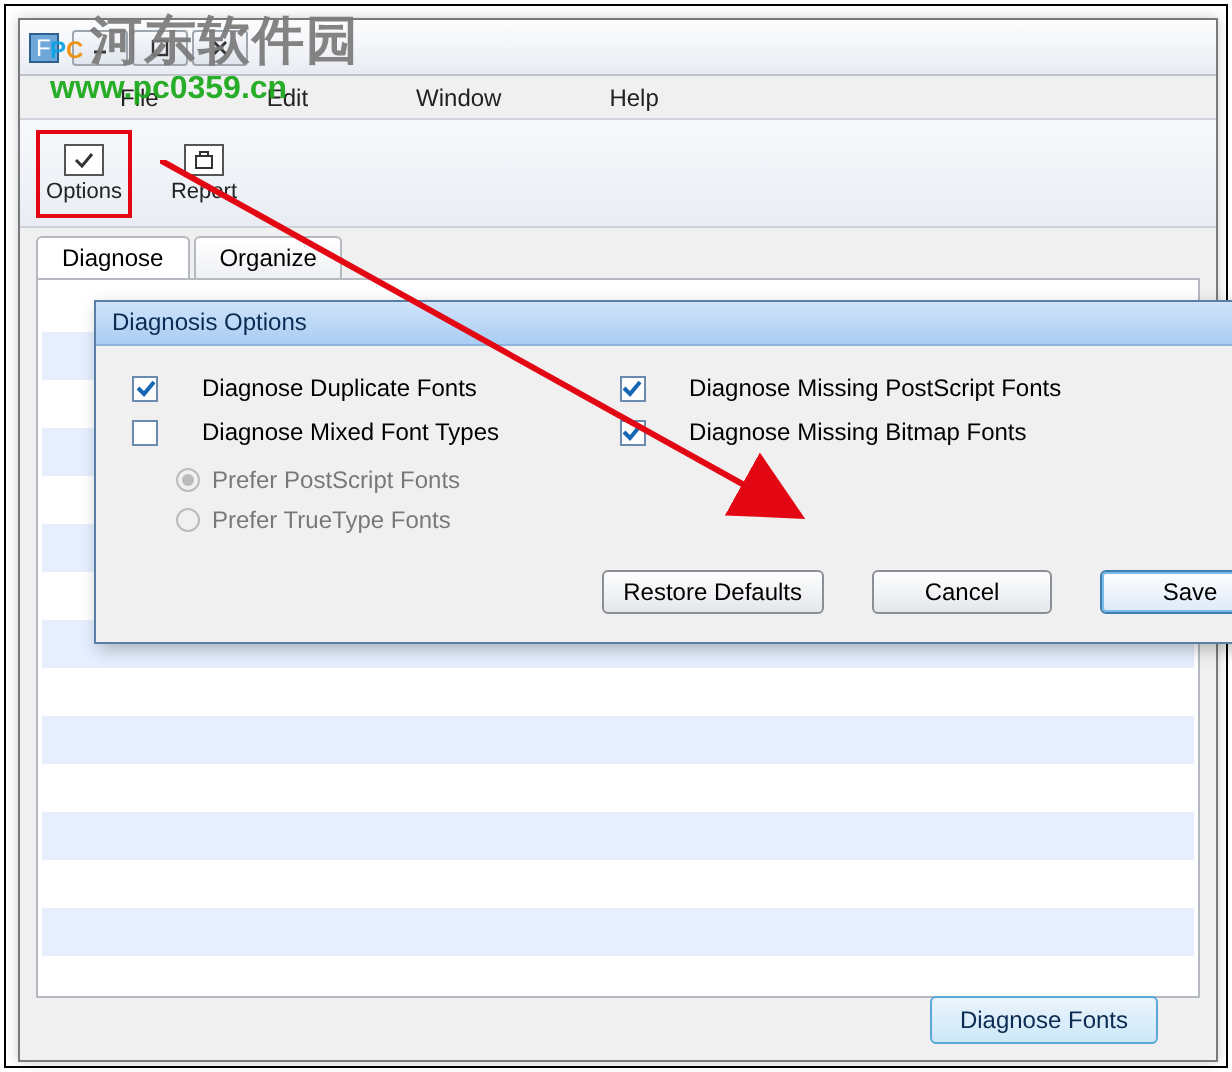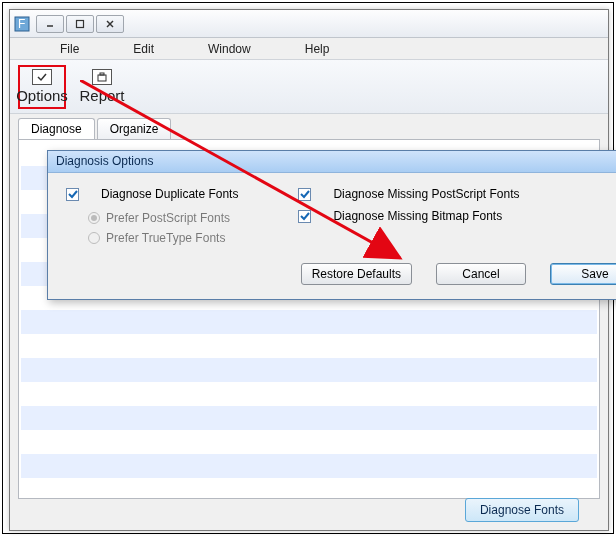--- a/index.html
+++ b/index.html
@@ -16,21 +16,21 @@
 .win-btn { width: 28px; height: 18px; border: 1px solid #a0a6ae; background: linear-gradient(#f6f8fb,#e1e6ee); border-radius: 2px; display: flex; align-items: center; justify-content: center; cursor: pointer; }
 .win-btn svg { width: 10px; height: 10px; }
 
 .menubar { height: 22px; display: flex; align-items: center; padding: 0 6px; gap: 2px; border-bottom: 1px solid #d0d4da; }
 .menu-item { padding: 2px 8px; cursor: pointer; color: #222; margin-left: 36px; }
 
 .toolbar { height: 54px; background: linear-gradient(#f7f9fc,#e9edf3); border-bottom: 1px solid #cfd4da; display: flex; align-items: center; padding: 4px 8px; gap: 12px; }
 .tool-btn { width: 48px; height: 44px; display: flex; flex-direction: column; align-items: center; justify-content: center; gap: 2px; cursor: pointer; }
 .tool-btn.highlighted { border: 2px solid #e30613; }
 .tool-icon { width: 20px; height: 16px; border: 1px solid #555; background: #fff; display: flex; align-items: center; justify-content: center; }
-.tool-label { font-size: 15px; color: #222; }
+.tool-label { font-size: 11px; color: #222; }
 
 .tabs-row { display: flex; padding: 4px 8px 0 8px; }
 .tab { padding: 3px 12px; border: 1px solid #b5b9c0; border-bottom: none; background: linear-gradient(#fff,#eef0f4); border-radius: 3px 3px 0 0; margin-right: 2px; cursor: pointer; }
 .tab.active { background: #fff; }
 
 .main-area { position: relative; margin: 0 8px 60px 8px; border: 1px solid #b5b9c0; height: 360px; background: #fff; }
 .striped { position: absolute; inset: 2px; background: repeating-linear-gradient(#ffffff 0 24px,#e7efff 24px 48px); }
 
 .dialog { position: absolute; left: 28px; top: 10px; width: 610px; border: 1px solid #5a7ea8; background: #f0f0f0; box-shadow: 2px 3px 8px rgba(0,0,0,0.25); }
 .dialog-title { height: 22px; background: linear-gradient(#cfe3fb,#a9cdf3); border-bottom: 1px solid #8fb4dc; padding: 3px 8px; color: #0b2b52; font-size: 12px; }
@@ -134,20 +134,24 @@
         <div class="opts-grid">
           <div class="col">
             <div class="chk-row">
               <span class="chk checked">
                     <svg viewBox="0 0 10 10">
                       <polyline points="1,5 4,8 9,2" fill="none" stroke="#1668b5" stroke-width="2"></polyline>
                     </svg>
                   </span>
               <span>Diagnose Duplicate Fonts</span>
             </div>
+            <div class="chk-row">
+              <span class="chk"></span>
+              <span>Diagnose Mixed Font Types</span>
+            </div>
             <div class="radio-group">
               <div class="radio-row">
                 <span class="radio sel"></span>
                 <span>Prefer PostScript Fonts</span>
               </div>
               <div class="radio-row">
                 <span class="radio"></span>
                 <span>Prefer TrueType Fonts</span>
               </div>
             </div>
@@ -188,14 +192,21 @@
     <defs>
           <marker id="ah" markerWidth="14" markerHeight="14" refX="11" refY="6" orient="auto">
             <path d="M0,0 L12,6 L0,12 Z" fill="#e30613"></path>
           </marker>
         </defs>
     <line x1="0" y1="0" x2="320" y2="178" stroke="#e30613" stroke-width="3" marker-end="url(#ah)"></line>
   </svg>
 
 </div>
 
-
+<div class="watermark">
+  <div>
+    <span class="wm-logo"><span class="wm-a">P</span><span class="wm-b">C</span></span>
+    <span class="wm-text">河东软件园</span>
+  </div>
+  <div class="wm-url">www.pc0359.cn</div>
 </div>
 
+</div>
+
 </body></html>

